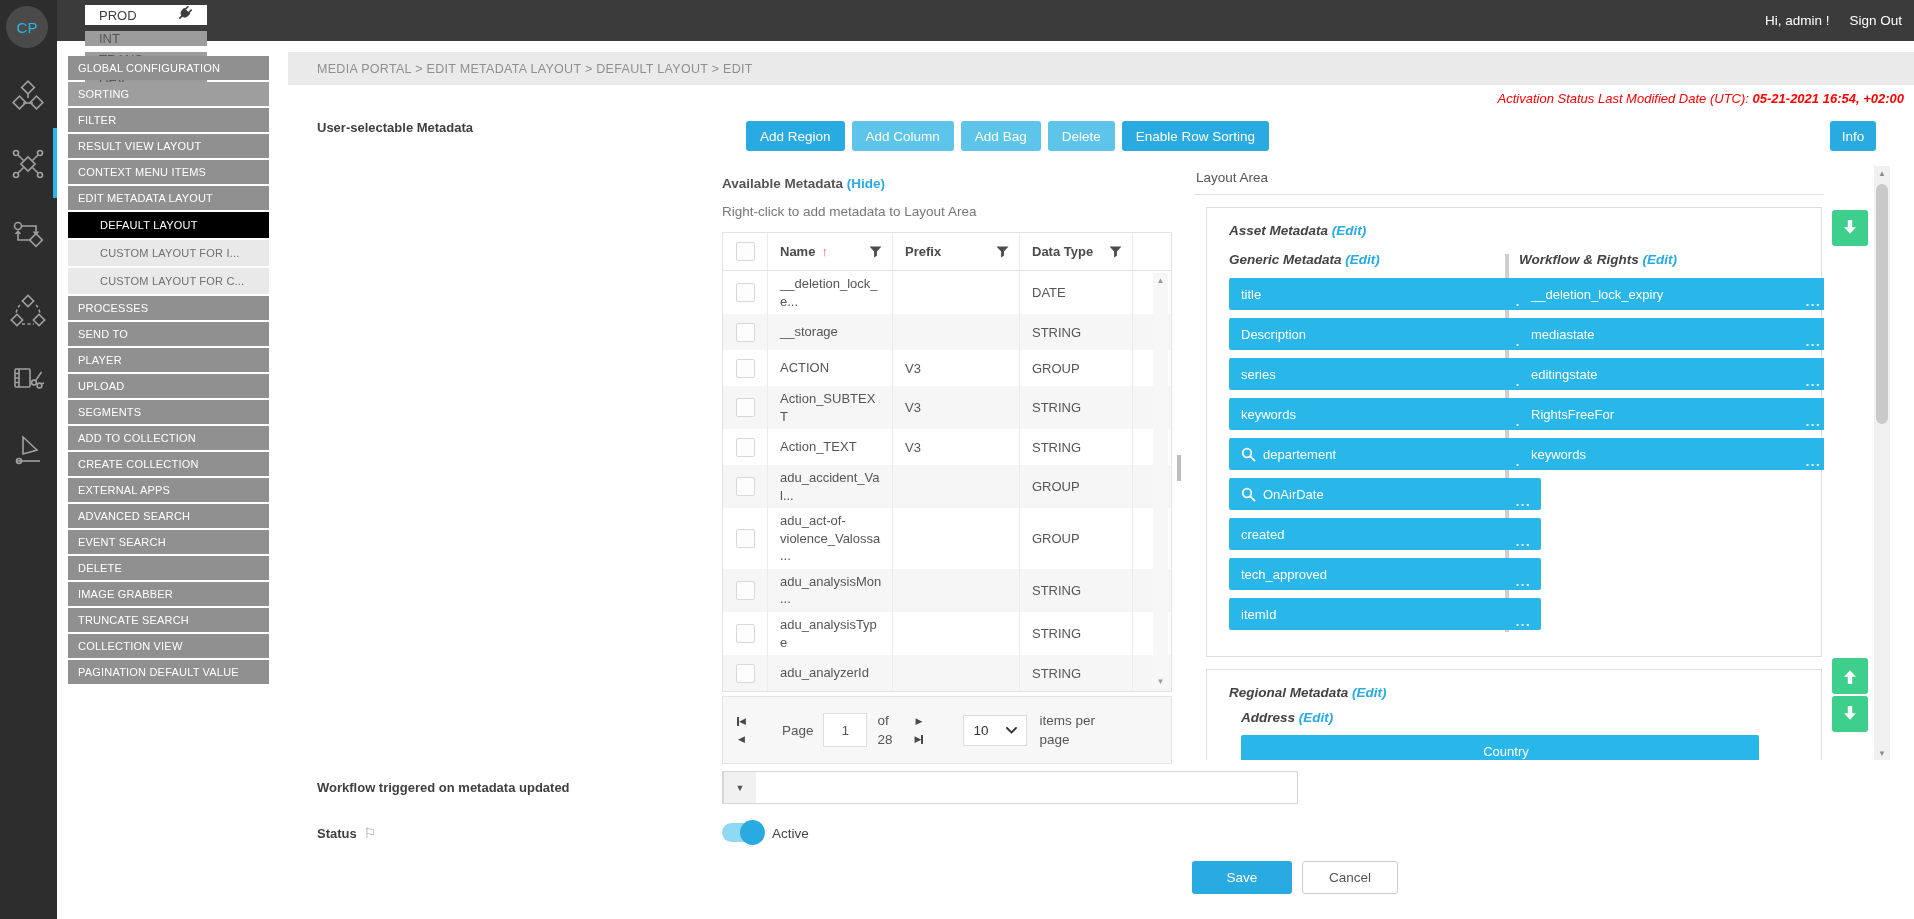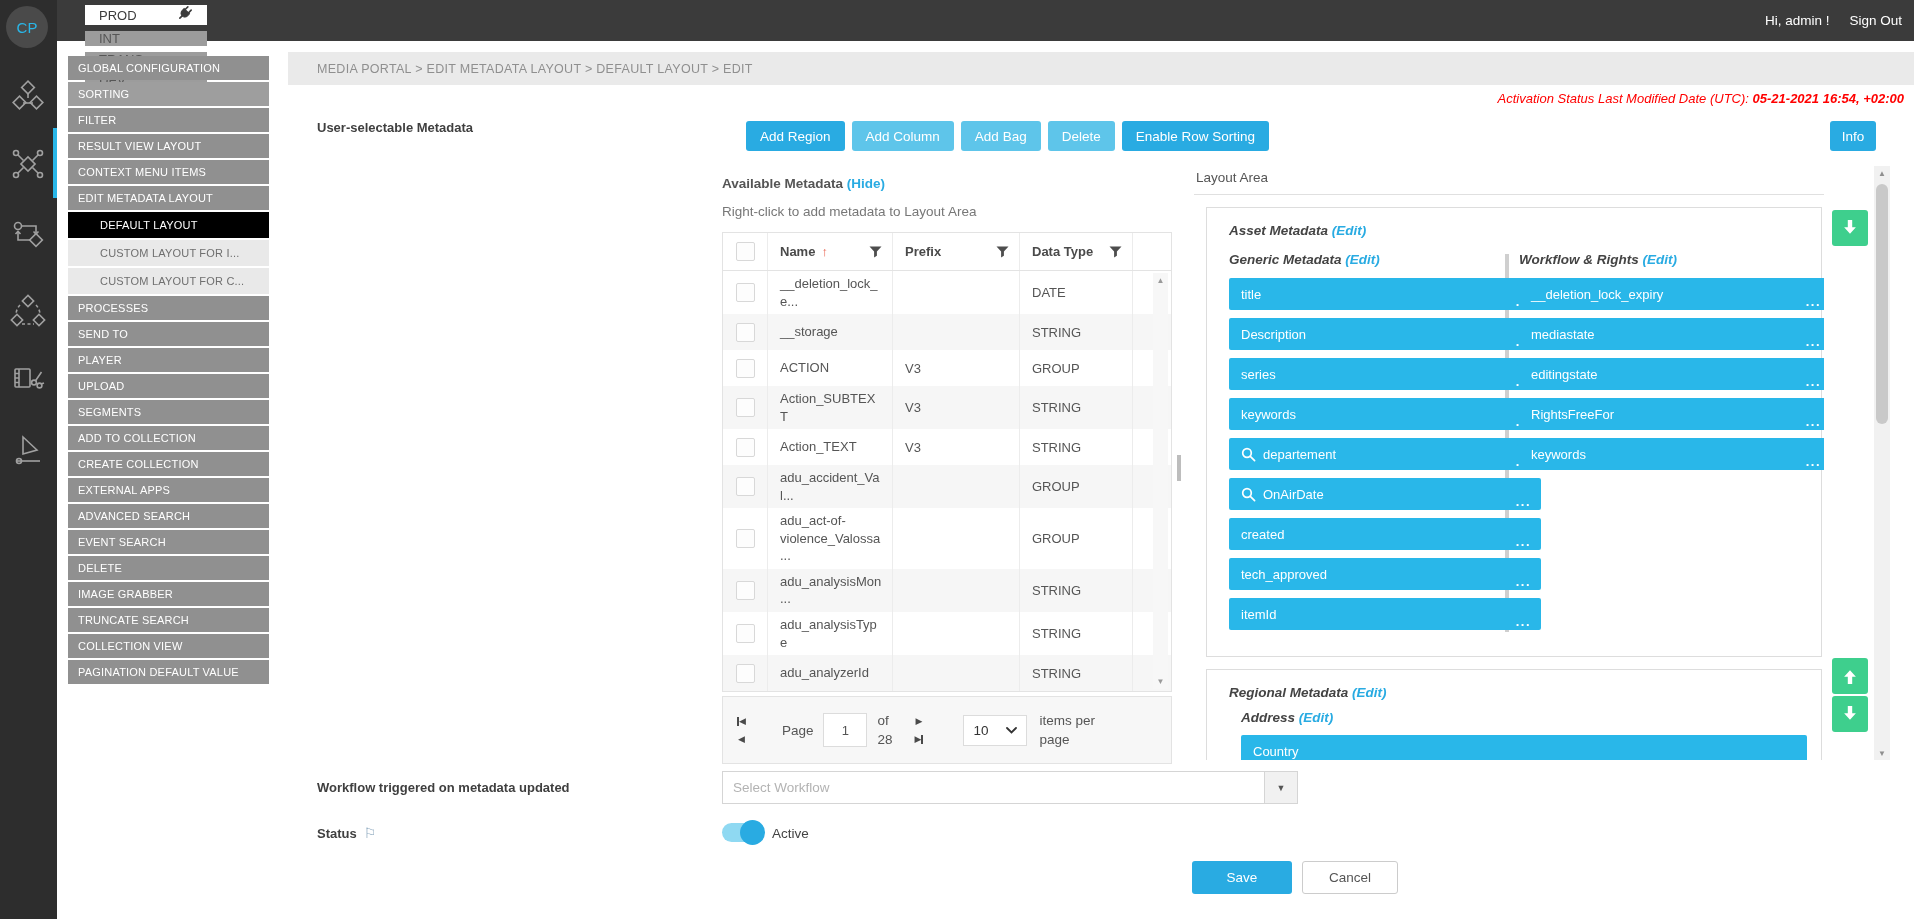--- a/index.html
+++ b/index.html
@@ -87,21 +87,21 @@
   .gtitle{font-style:italic;font-weight:bold;font-size:13.5px;color:#444;}
   .edit{font-style:italic;font-weight:bold;color:#29abe2;cursor:pointer;}
   .cols{display:flex;margin-top:14px;}
   .colL{width:266px;}
   .coldiv{width:4px;background:#cfcfcf;margin:2px 10px 6px 10px;}
   .colR{width:266px;}
   .coltitle{font-style:italic;font-weight:bold;font-size:13.5px;color:#444;margin-bottom:11px;}
   .chip{position:relative;width:312px;height:32px;background:#29b7e9;border-radius:2px;color:#fff;font-size:13px;display:flex;align-items:center;padding-left:12px;box-sizing:border-box;margin-bottom:8px;cursor:pointer;}
   .chip .mag{margin-right:7px;display:flex;}
   .chip .dots{position:absolute;right:10px;bottom:1px;font-weight:bold;letter-spacing:1.5px;font-size:13px;}
-  .chip.wide{width:566px;}
+  .chip.wide{width:518px;justify-content:center;}
   .addr{margin:10px 0 0 12px;}
   .gbtn{position:absolute;width:36px;height:36px;border-radius:3px;background:#3ecf8d;display:flex;align-items:center;justify-content:center;cursor:pointer;}
   .la-scroll{position:absolute;left:1874px;top:166px;width:16px;height:594px;background:#f1f1f1;}
   .la-scroll .sa{position:absolute;left:0;width:16px;height:14px;display:flex;align-items:center;justify-content:center;font-size:8px;color:#8f8f8f;cursor:pointer;}
   .la-scroll .thumb{position:absolute;left:2px;top:18px;width:12px;height:240px;border-radius:6px;background:#c9c9c9;cursor:pointer;}
 
   
   .wf-label{position:absolute;left:317px;top:780px;font-size:13px;font-weight:bold;color:#3f3f3f;}
   .wf-select{position:absolute;left:722px;top:771px;width:576px;height:33px;border:1px solid #d5d5d5;background:#fff;box-sizing:border-box;display:flex;align-items:center;cursor:pointer;}
   .wf-ph{flex:1;padding-left:10px;color:#b3b3b3;font-size:13.5px;}
@@ -621,21 +621,20 @@
   </div>
 
   <div class="la-scroll">
     <span class="sa" style="top:0;">▲</span>
     <div class="thumb"></div>
     <span class="sa" style="bottom:0;">▼</span>
   </div>
 
   <div class="wf-label">Workflow triggered on metadata updated</div>
   <div class="wf-select">
-    <span class="wf-ph">Select Workflow</span>
     <span class="wf-arr">▼</span>
   </div>
 
   <div class="status-label">
     <span>Status</span>
     <span class="flag">⚐</span>
   </div>
   <div class="toggle">
       <div class="knob"></div>
     </div>

